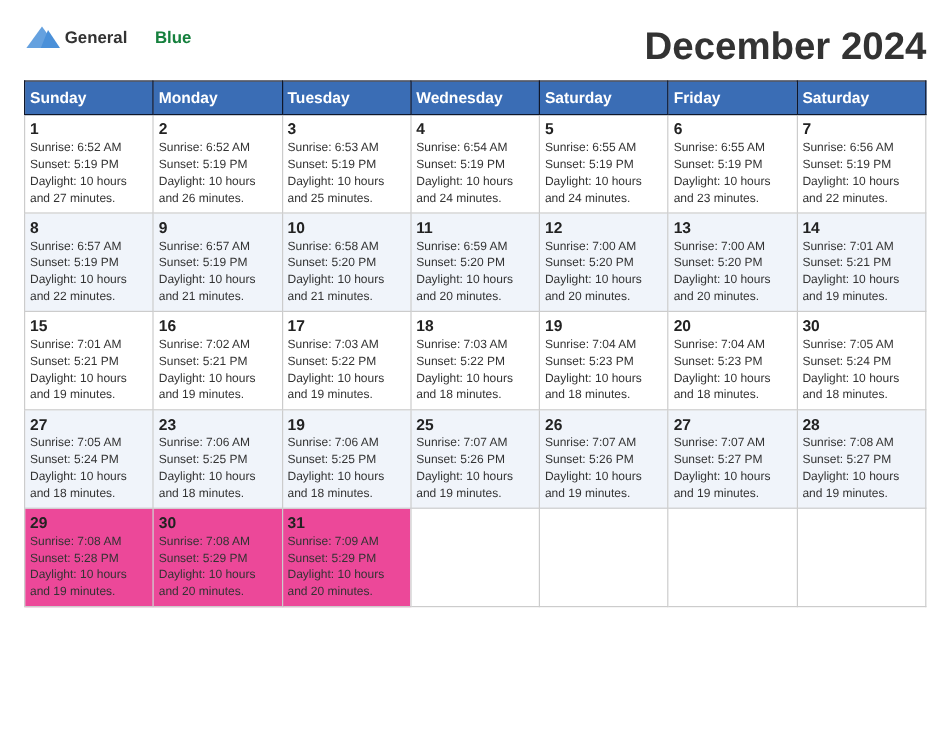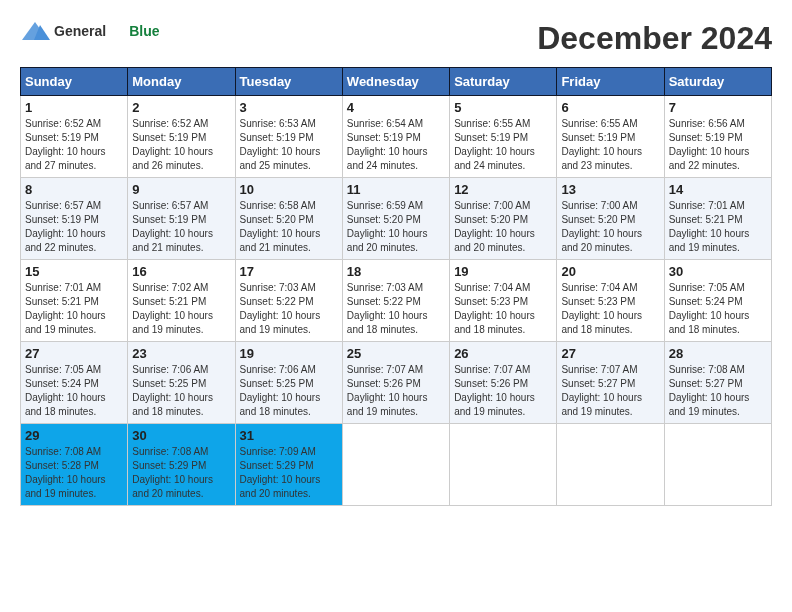--- a/index.html
+++ b/index.html
@@ -80,21 +80,21 @@
     }
     .day-info {
       font-size: 10px;
       color: #333;
       line-height: 1.4;
     }
     .empty-cell {
       background: #fff !important;
     }
     .calendar tr:last-child td {
-      background: #0ea5e9;
+      background: #ec4899;
     }
     .calendar tr:last-child td.empty-cell {
       background: #fff !important;
     }
   </style>
 </head>
 <body>
 
 <div class="header-area">
   <div class="logo">

